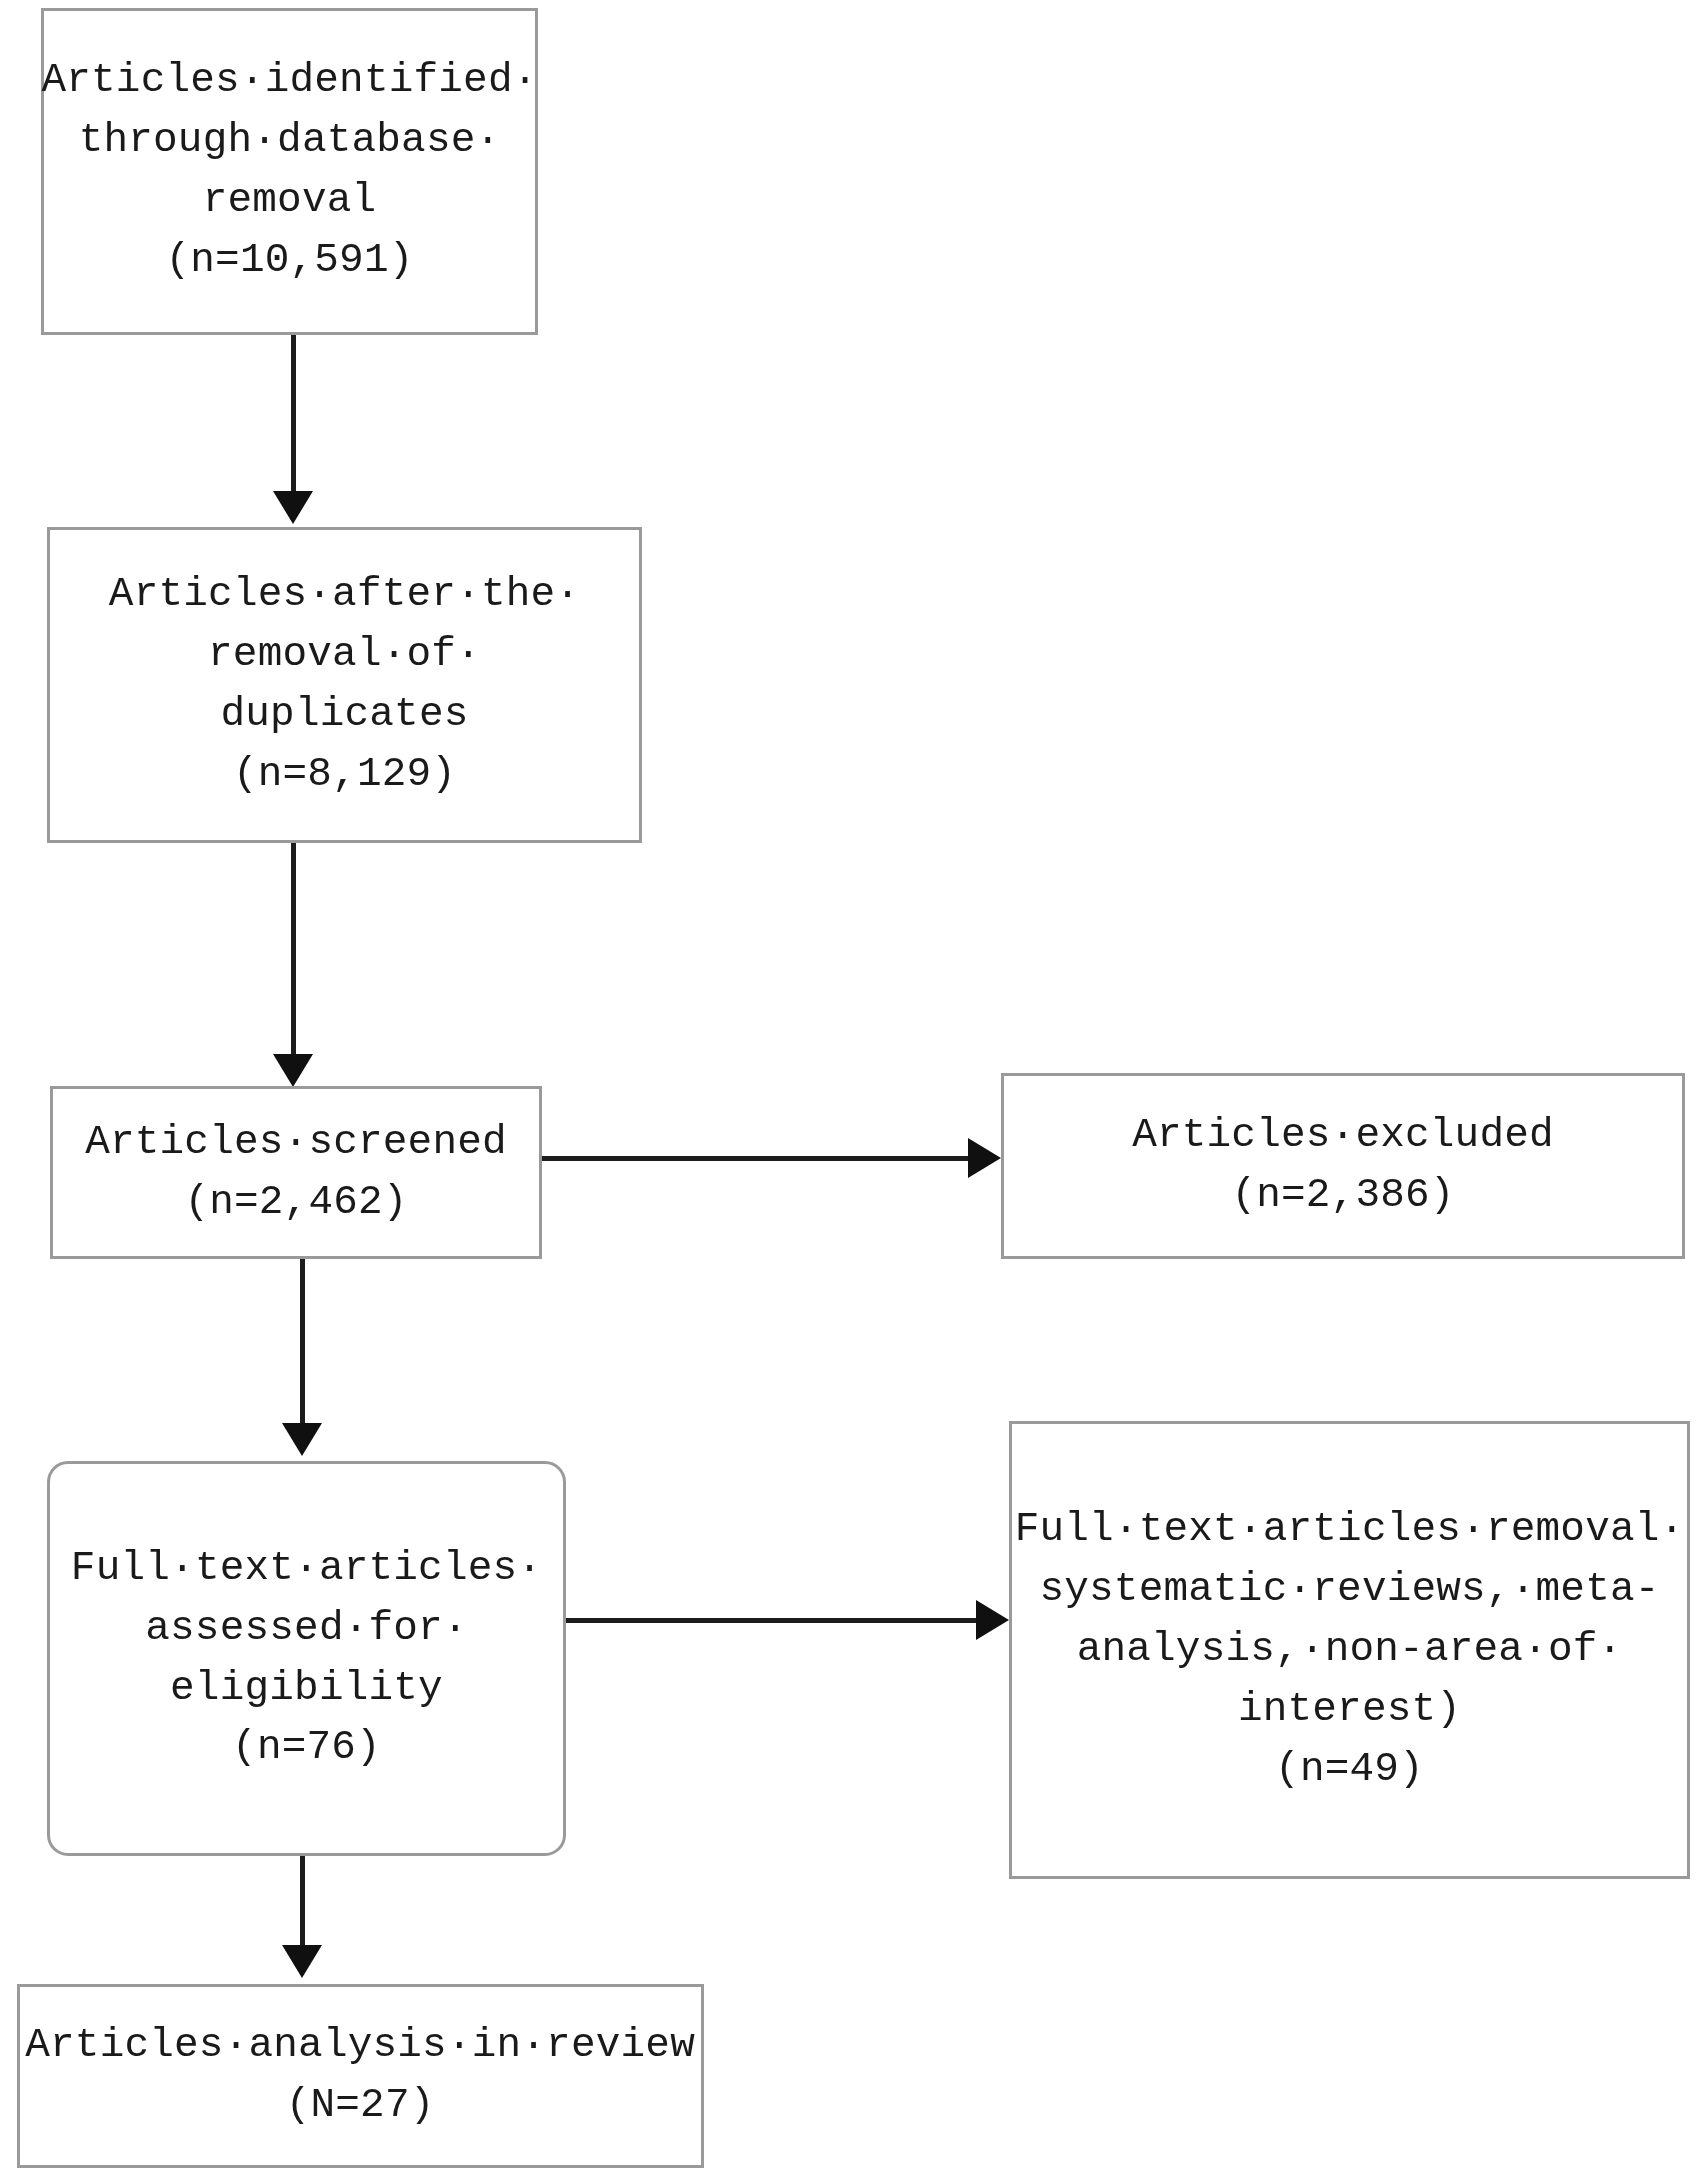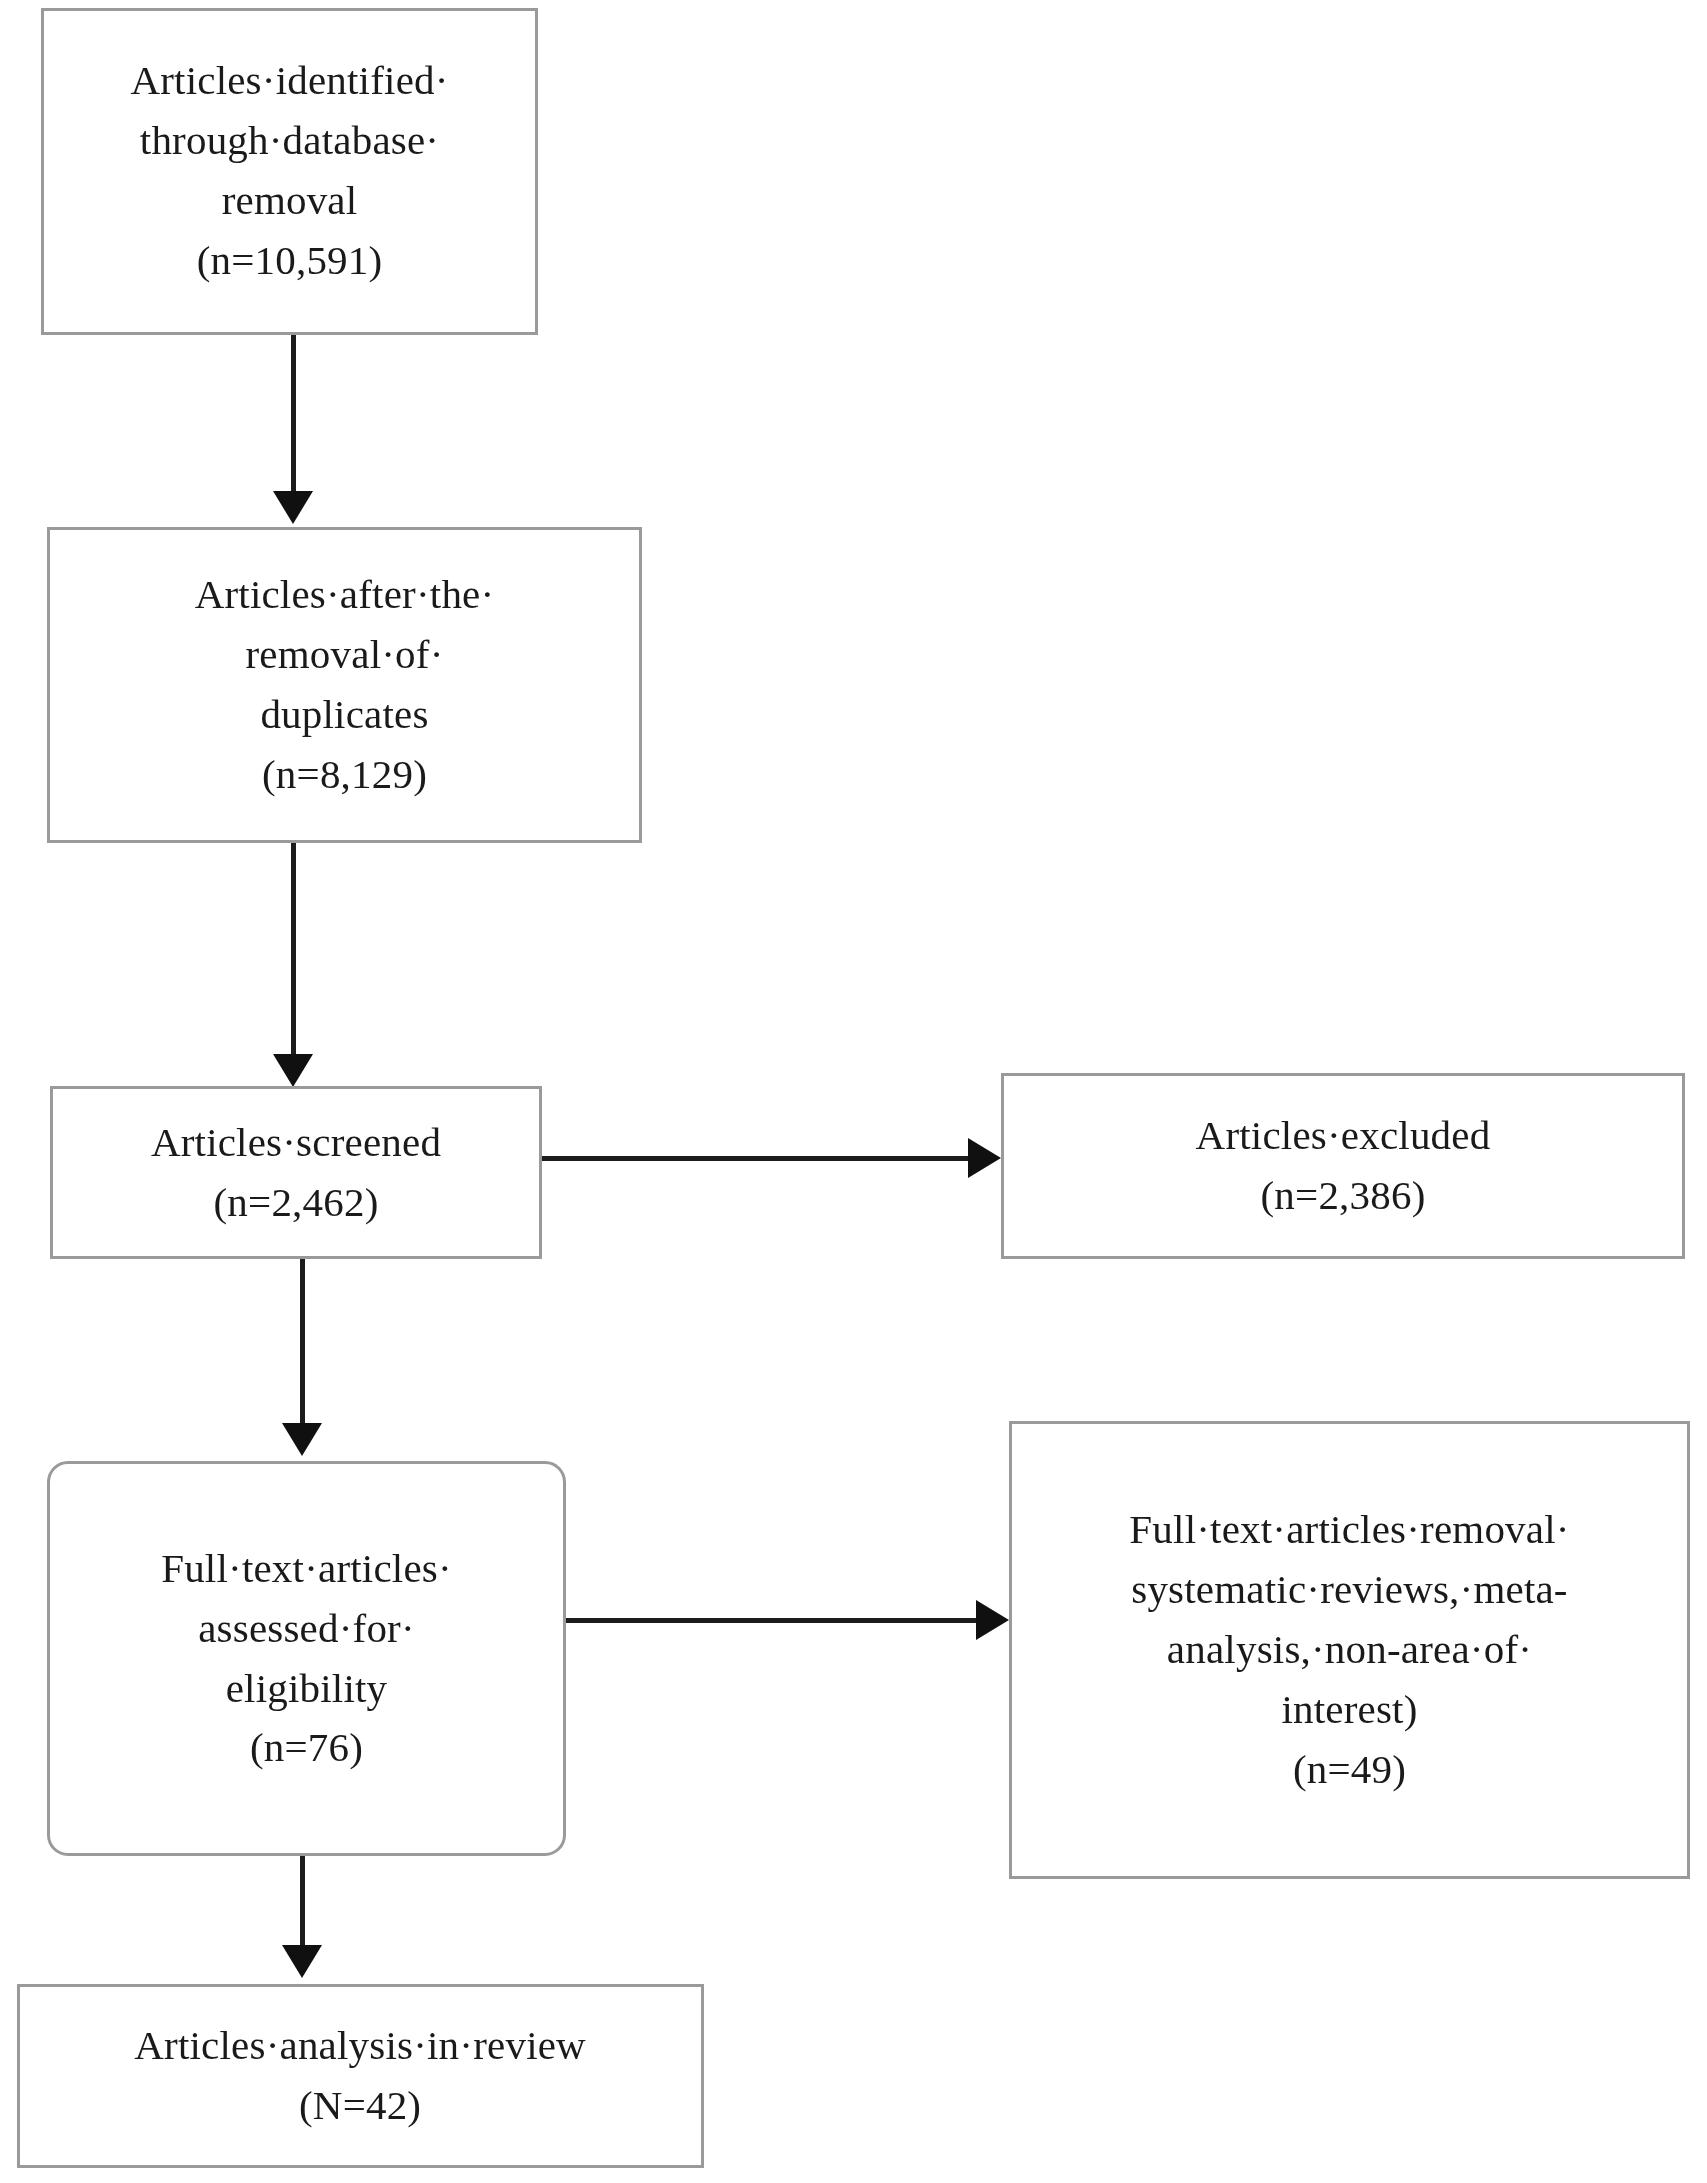--- a/index.html
+++ b/index.html
@@ -5,21 +5,21 @@
   html, body {
     margin: 0;
     padding: 0;
     background: #ffffff;
   }
   #canvas {
     position: relative;
     width: 1707px;
     height: 2183px;
     background: #ffffff;
-    font-family: Liberation Serif, serif;
+    font-family: Liberation Mono, monospace;
     overflow: hidden;
   }
   .node {
     position: absolute;
     box-sizing: border-box;
     border: 3px solid #9a9a9a;
     background: #ffffff;
     display: flex;
     flex-direction: column;
     align-items: center;
@@ -119,17 +119,17 @@
     <span class="line">analysis,·non-area·of·</span>
     <span class="line">interest)</span>
     <span class="line">(n=49)</span>
   </div>
 
   <div class="conn v-line" style="left:300px; top:1856px; height:94px;"></div>
   <div class="arrow-down" style="left:282px; top:1945px;"></div>
 
   <div class="node" style="left:16.6px; top:1984px; width:687px; height:184px;">
     <span class="line">Articles·analysis·in·review</span>
-    <span class="line">(N=42)</span>
+    <span class="line">(N=27)</span>
   </div>
 
 </div>
 
 
 </body></html>

